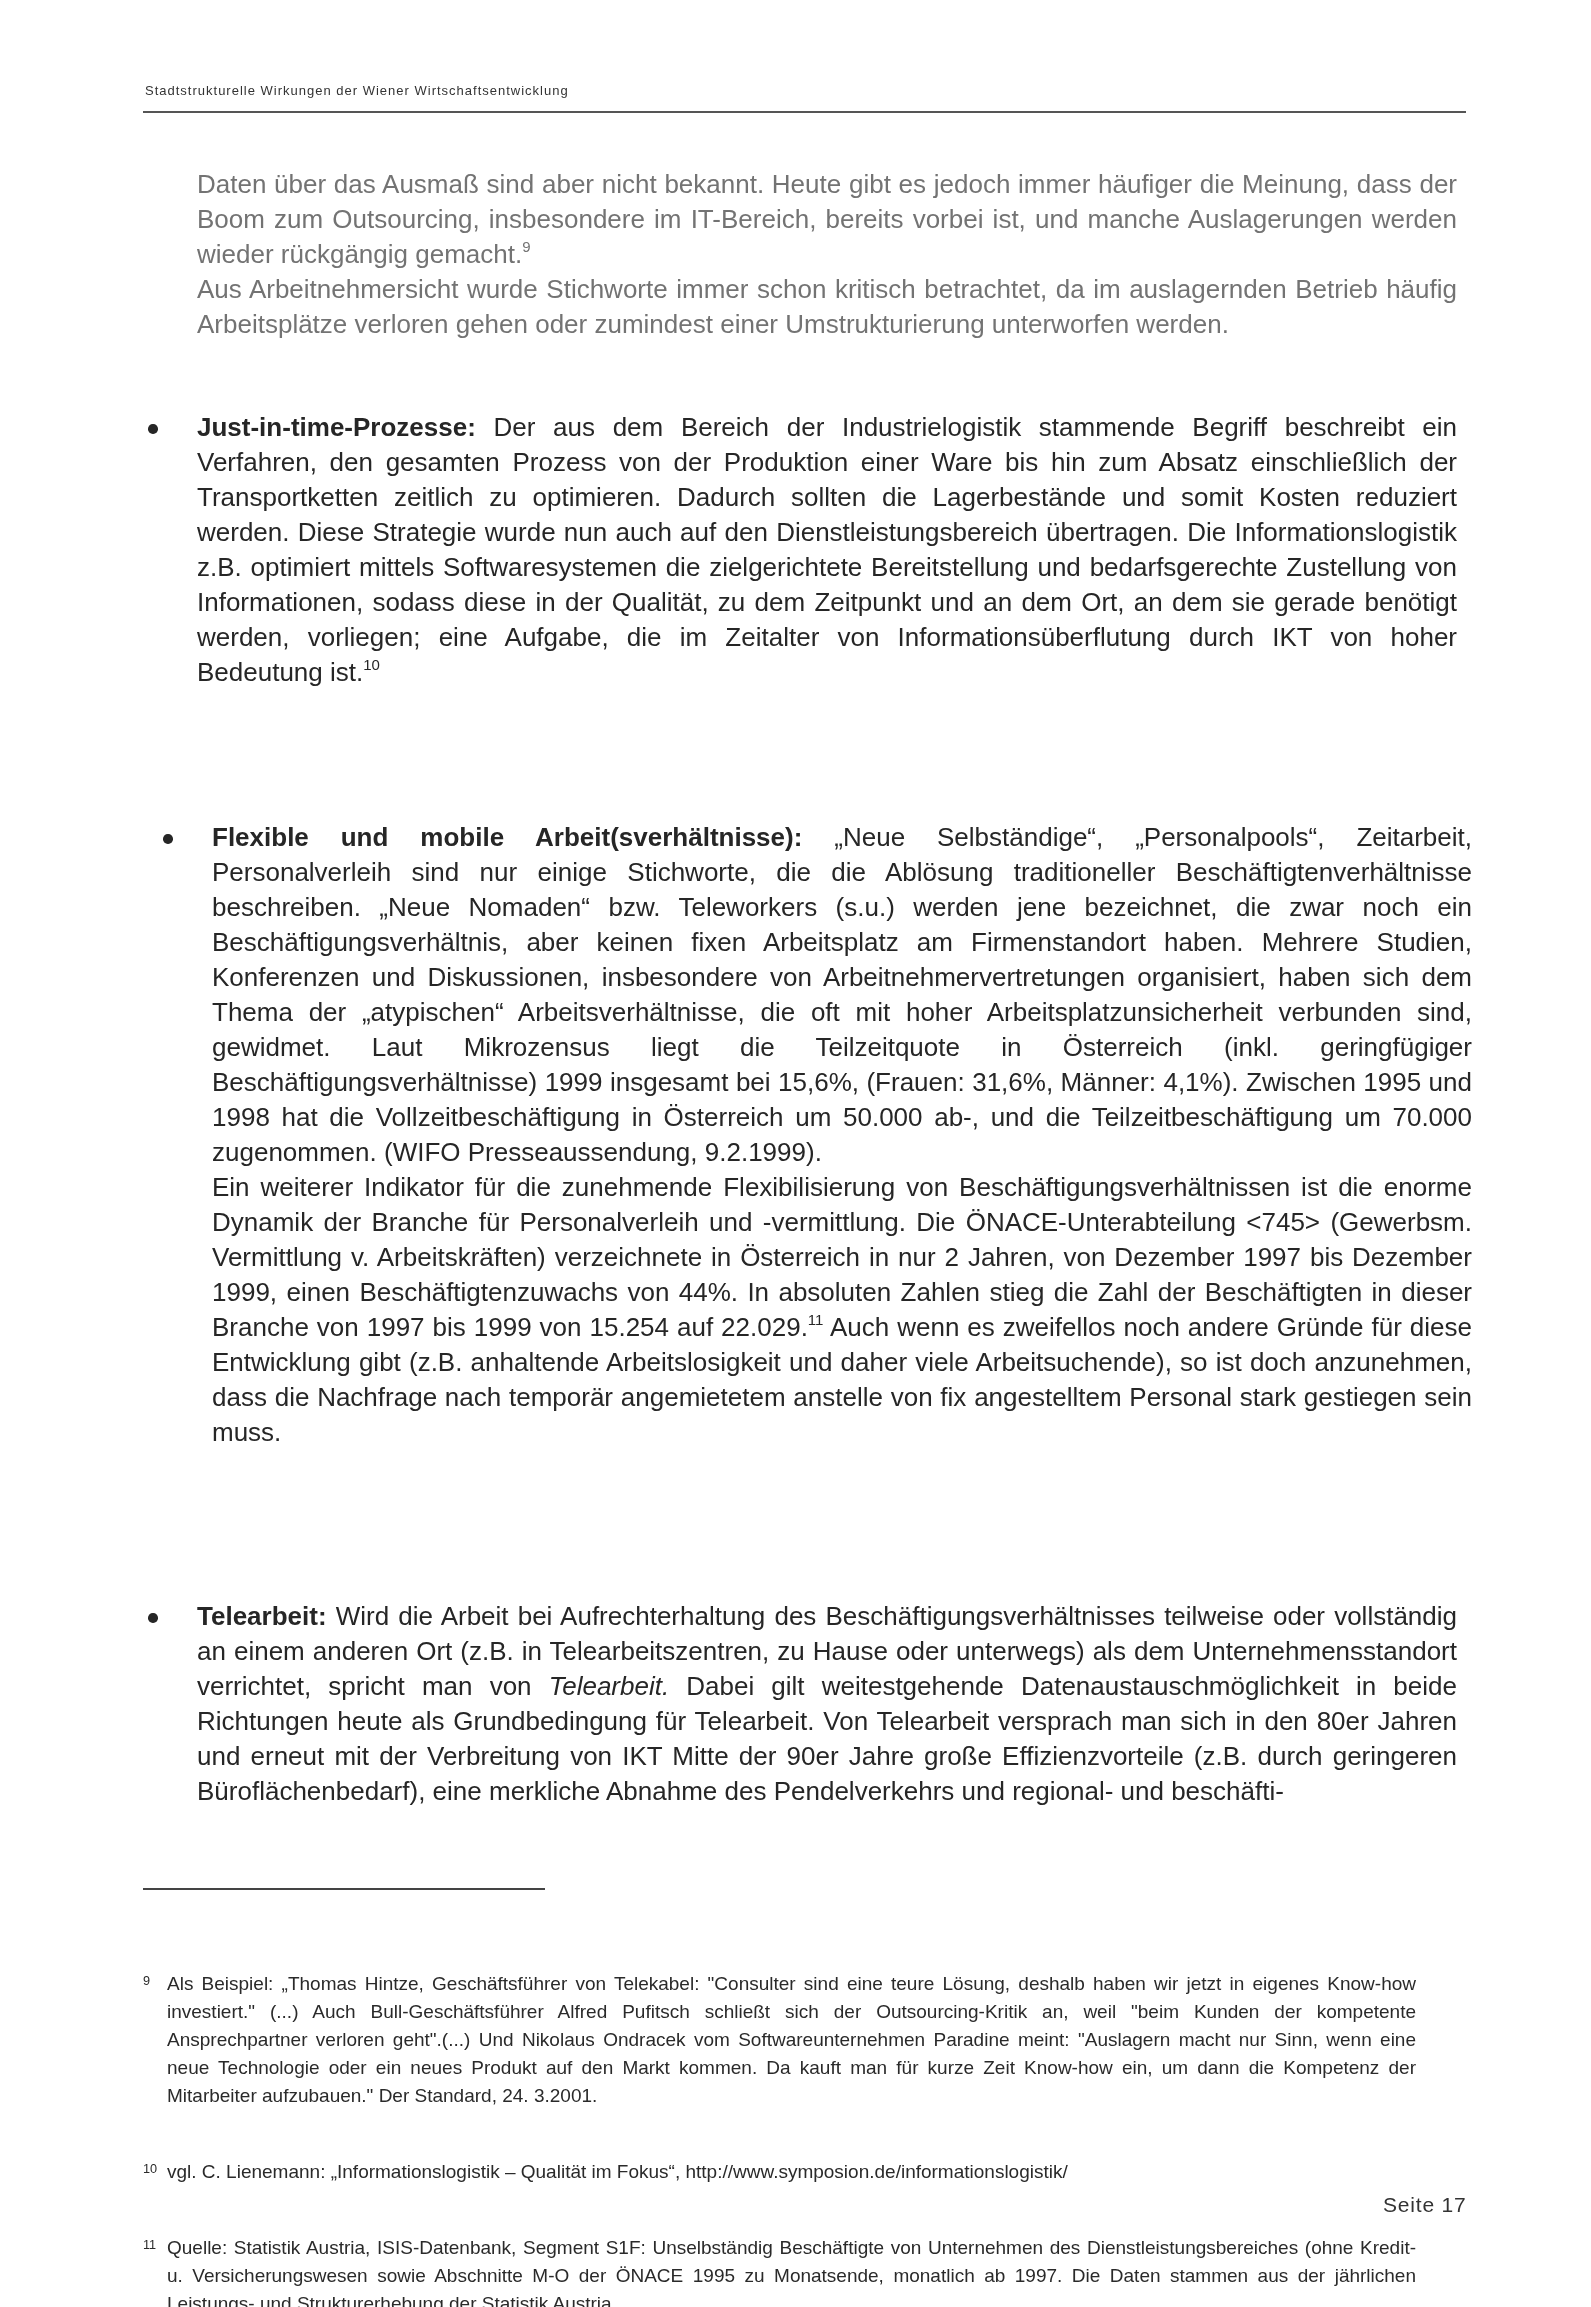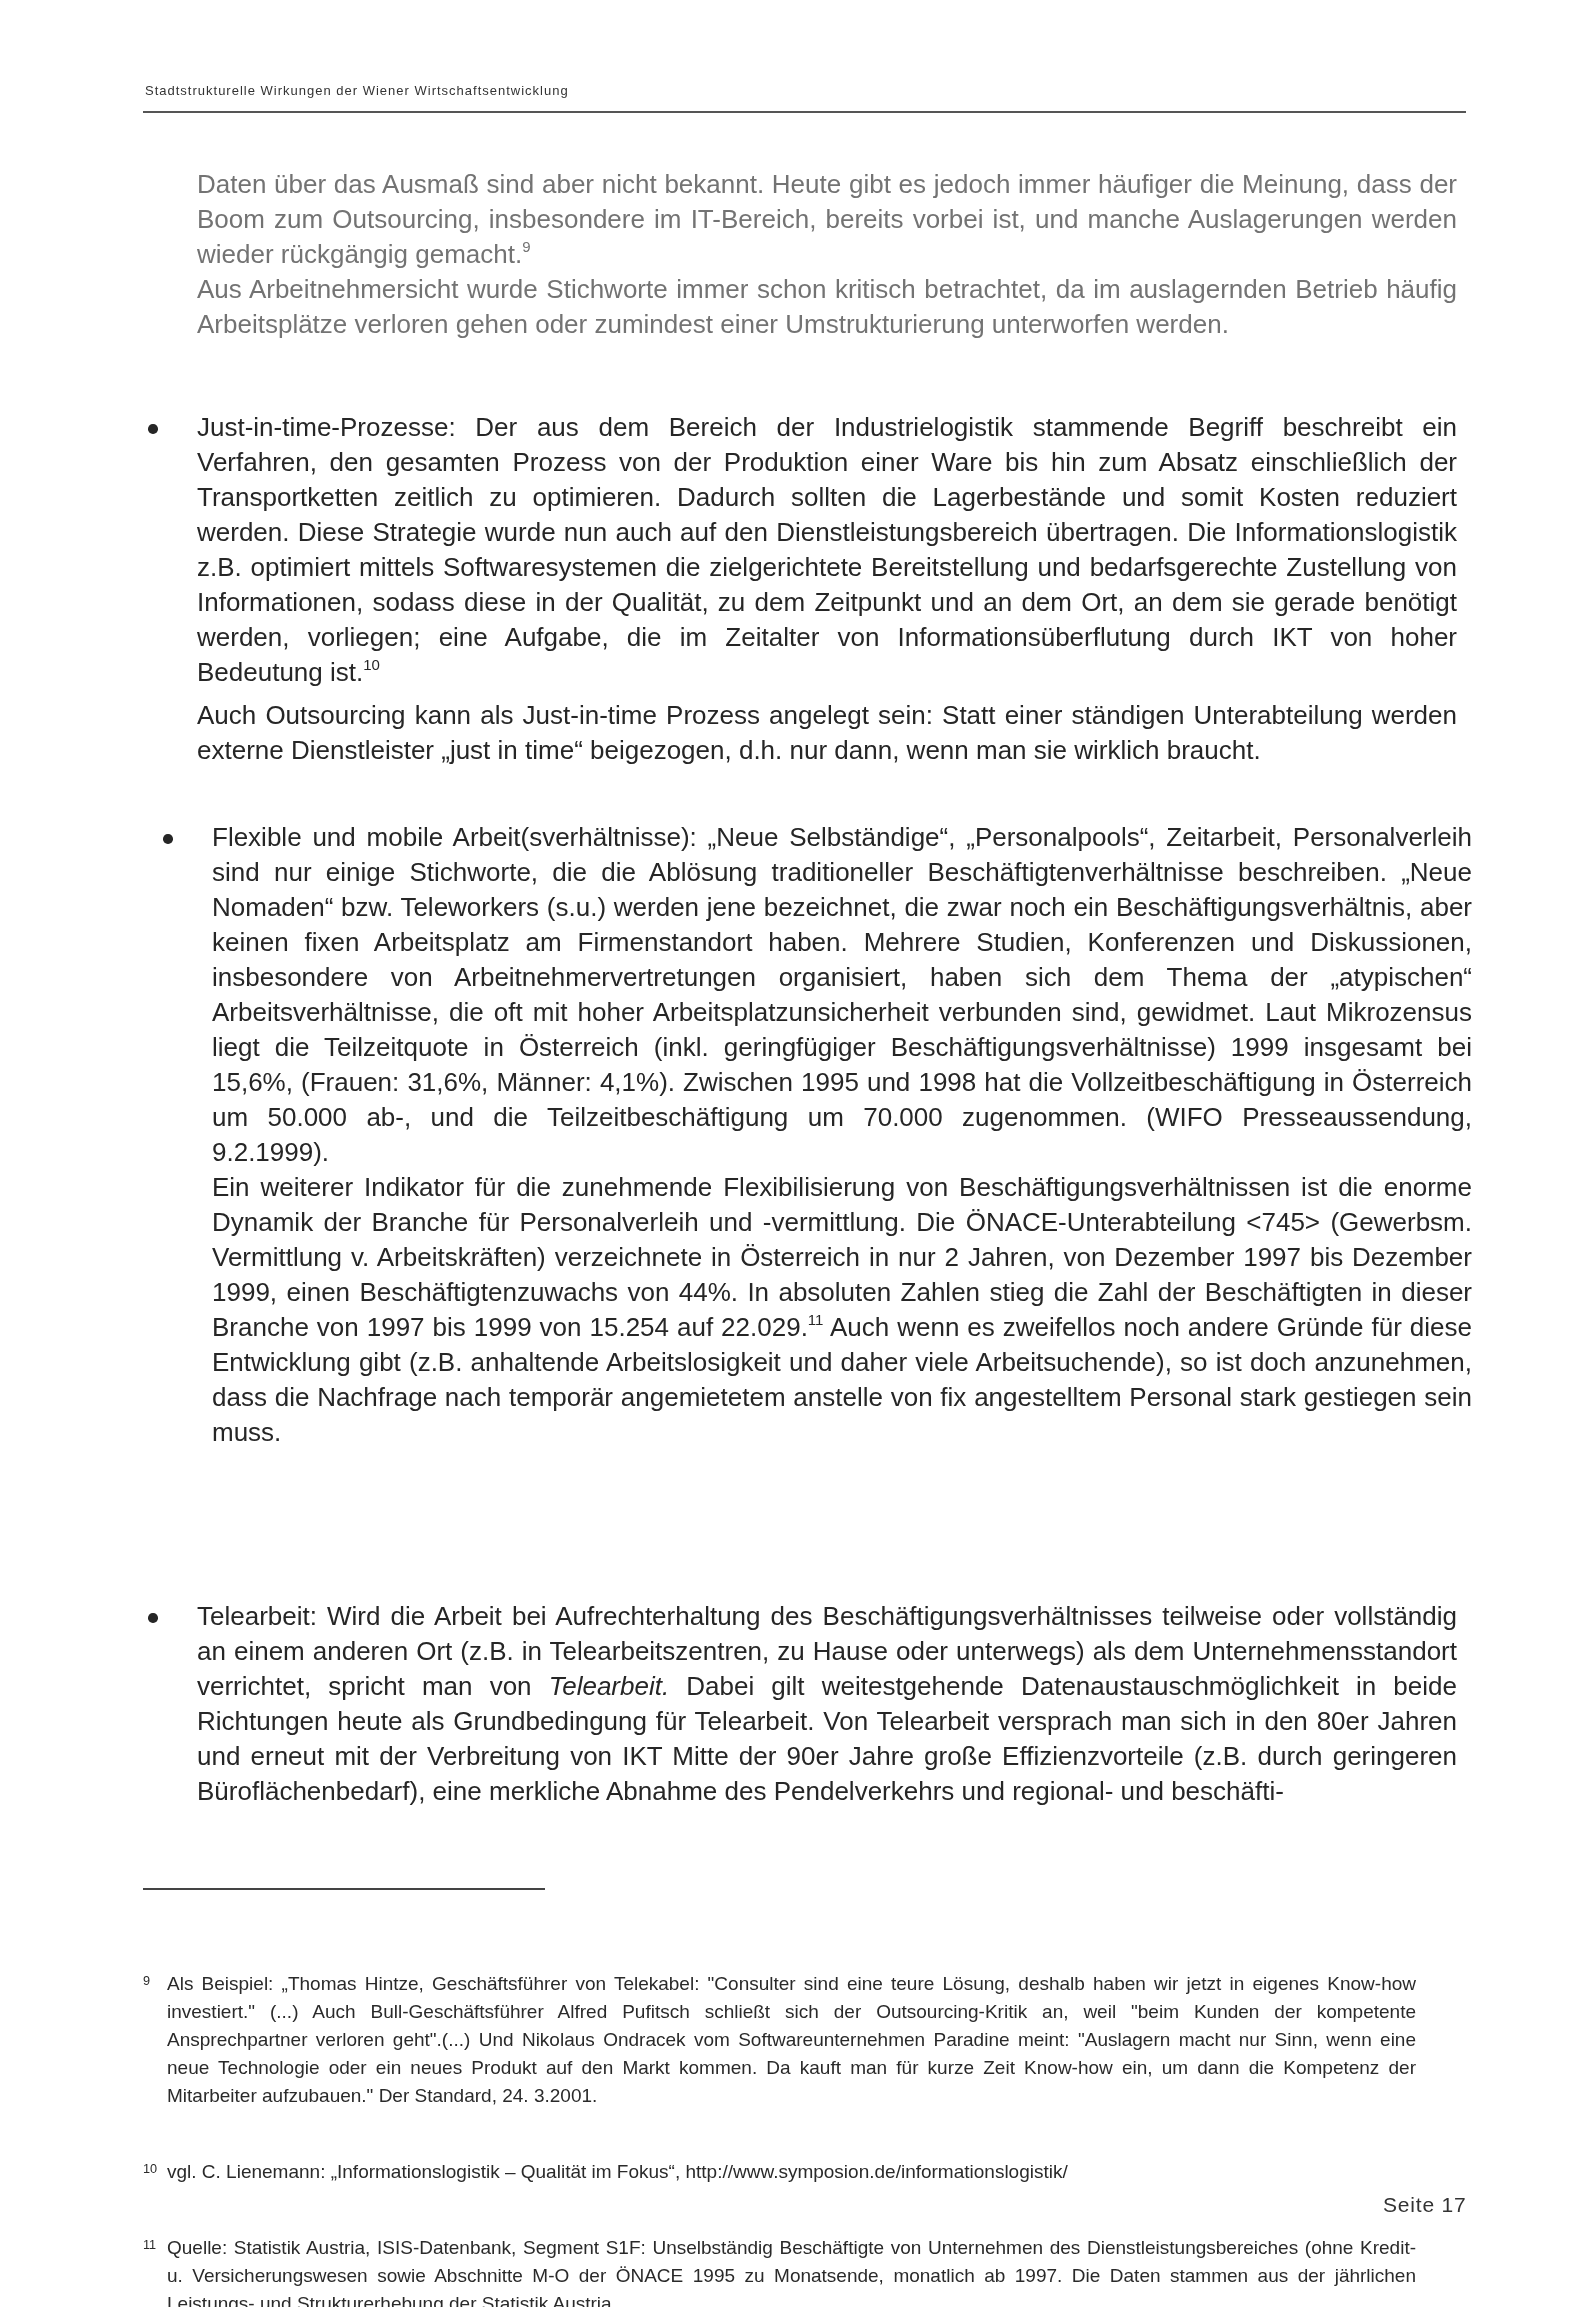--- a/index.html
+++ b/index.html
@@ -25,21 +25,21 @@
   .bullet-block {
     position: absolute; left: 197px; width: 1260px;
     font-size: 26px; line-height: 35px; text-align: justify; color: #262626;
   }
   .bullet-block p { margin: 0; }
   .bullet-block .para2 { margin-top: 8px; }
   .bullet-dot {
     position: absolute; left: -49px; top: 14.3px; width: 9.5px; height: 9.5px;
     border-radius: 50%; background: #262626;
   }
-  .term { font-weight: normal; }
+  .term { font-weight: bold; }
   em { font-style: italic; }
   .fn-rule {
     position: absolute; left: 143px; top: 1888px; width: 402px; height: 1.6px; background: #444;
   }
   .footnotes {
     position: absolute; left: 143px; top: 1922px; width: 1273px;
     font-size: 19px; line-height: 28px; color: #2a2a2a;
   }
   .fn {
     position: relative; padding-left: 24px; text-align: justify;
@@ -60,21 +60,20 @@
 <div class="header-rule"></div>
 
 <div class="body-text" style="top:167px;">
   <p><span>Daten über das Ausmaß sind aber nicht bekannt. Heute gibt es jedoch immer häufiger die Meinung, dass der Boom zum Outsourcing, insbesondere im IT-Bereich, bereits vorbei ist, und manche Auslagerungen werden wieder rückgängig gemacht.</span><sup>9</sup></p>
   <p>Aus Arbeitnehmersicht wurde Stichworte immer schon kritisch betrachtet, da im auslagernden Betrieb häufig Arbeitsplätze verloren gehen oder zumindest einer Umstrukturierung unterworfen werden.</p>
 </div>
 
 <div class="bullet-block" style="top:410px;">
   <span class="bullet-dot"></span>
   <p><span class="term">Just-in-time-Prozesse:</span><span> Der aus dem Bereich der Industrielogistik stammende Begriff beschreibt ein Verfahren, den gesamten Prozess von der Produktion einer Ware bis hin zum Absatz einschließlich der Transportketten zeitlich zu optimieren. Dadurch sollten die Lagerbestände und somit Kosten reduziert werden. Diese Strategie wurde nun auch auf den Dienstleistungsbereich übertragen. Die Informationslogistik z.B. optimiert mittels Softwaresystemen die zielgerichtete Bereitstellung und bedarfsgerechte Zustellung von Informationen, sodass diese in der Qualität, zu dem Zeitpunkt und an dem Ort, an dem sie gerade benötigt werden, vorliegen; eine Aufgabe, die im Zeitalter von Informationsüberflutung durch IKT von hoher Bedeutung ist.</span><sup>10</sup></p>
-  <p class="para2">Auch Outsourcing kann als Just-in-time Prozess angelegt sein: Statt einer ständigen Unterabteilung werden externe Dienstleister „just in time“ beigezogen, d.h. nur dann, wenn man sie wirklich braucht.</p>
 </div>
 
 <div class="bullet-block" style="top:820px;margin-left:15px;">
   <span class="bullet-dot"></span>
   <p><span class="term">Flexible und mobile Arbeit(sverhältnisse):</span><span> „Neue Selbständige“, „Personalpools“, Zeitarbeit, Personalverleih sind nur einige Stichworte, die die Ablösung traditioneller Beschäftigtenverhältnisse beschreiben. „Neue Nomaden“ bzw. Teleworkers (s.u.) werden jene bezeichnet, die zwar noch ein Beschäftigungsverhältnis, aber keinen fixen Arbeitsplatz am Firmenstandort haben. Mehrere Studien, Konferenzen und Diskussionen, insbesondere von Arbeitnehmervertretungen organisiert, haben sich dem Thema der „atypischen“ Arbeitsverhältnisse, die oft mit hoher Arbeitsplatzunsicherheit verbunden sind, gewidmet. Laut Mikrozensus liegt die Teilzeitquote in Österreich (inkl. geringfügiger Beschäftigungsverhältnisse) 1999 insgesamt bei 15,6%, (Frauen: 31,6%, Männer: 4,1%). Zwischen 1995 und 1998 hat die Vollzeitbeschäftigung in Österreich um 50.000 ab-, und die Teilzeitbeschäftigung um 70.000 zugenommen. (WIFO Presseaussendung, 9.2.1999).</span></p>
   <p><span>Ein weiterer Indikator für die zunehmende Flexibilisierung von Beschäftigungsverhältnissen ist die enorme Dynamik der Branche für Personalverleih und -vermittlung. Die ÖNACE-Unterabteilung &lt;745&gt; (Gewerbsm. Vermittlung v. Arbeitskräften) verzeichnete in Österreich in nur 2 Jahren, von Dezember 1997 bis Dezember 1999, einen Beschäftigtenzuwachs von 44%. In absoluten Zahlen stieg die Zahl der Beschäftigten in dieser Branche von 1997 bis 1999 von 15.254 auf 22.029.</span><sup>11</sup><span> Auch wenn es zweifellos noch andere Gründe für diese Entwicklung gibt (z.B. anhaltende Arbeitslosigkeit und daher viele Arbeitsuchende), so ist doch anzunehmen, dass die Nachfrage nach temporär angemietetem anstelle von fix angestelltem Personal stark gestiegen sein muss.</span></p>
 </div>
 
 <div class="bullet-block" style="top:1599px;">
   <span class="bullet-dot"></span>

